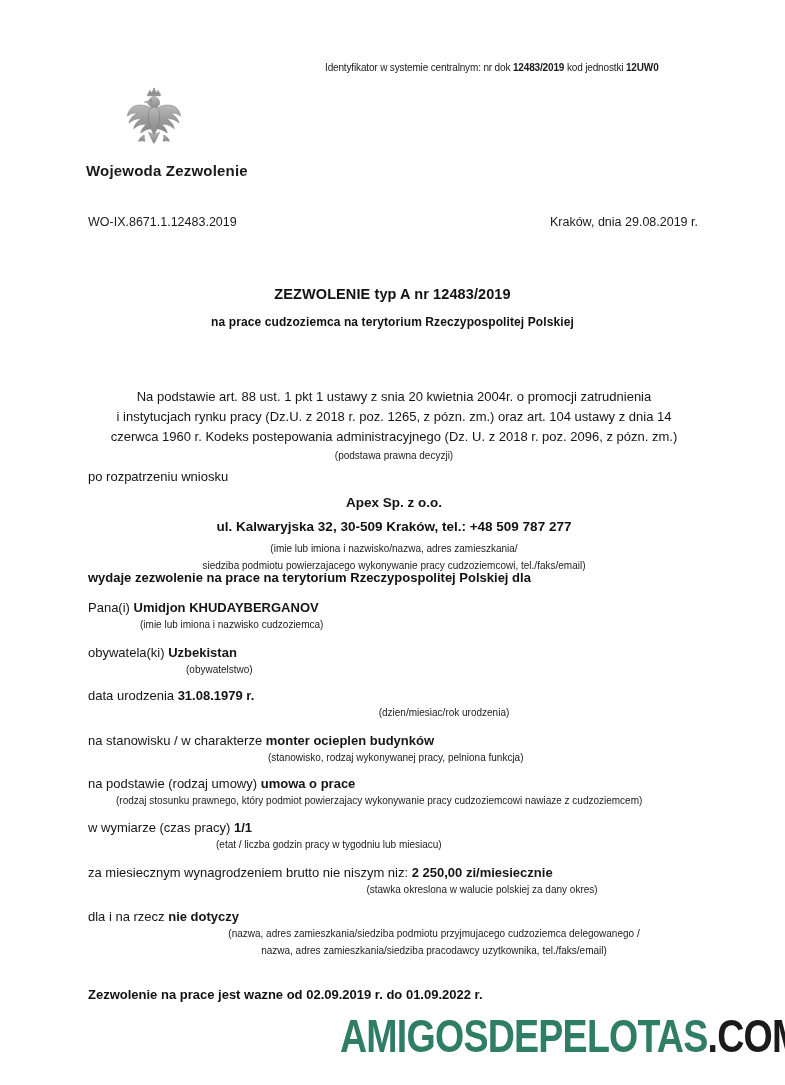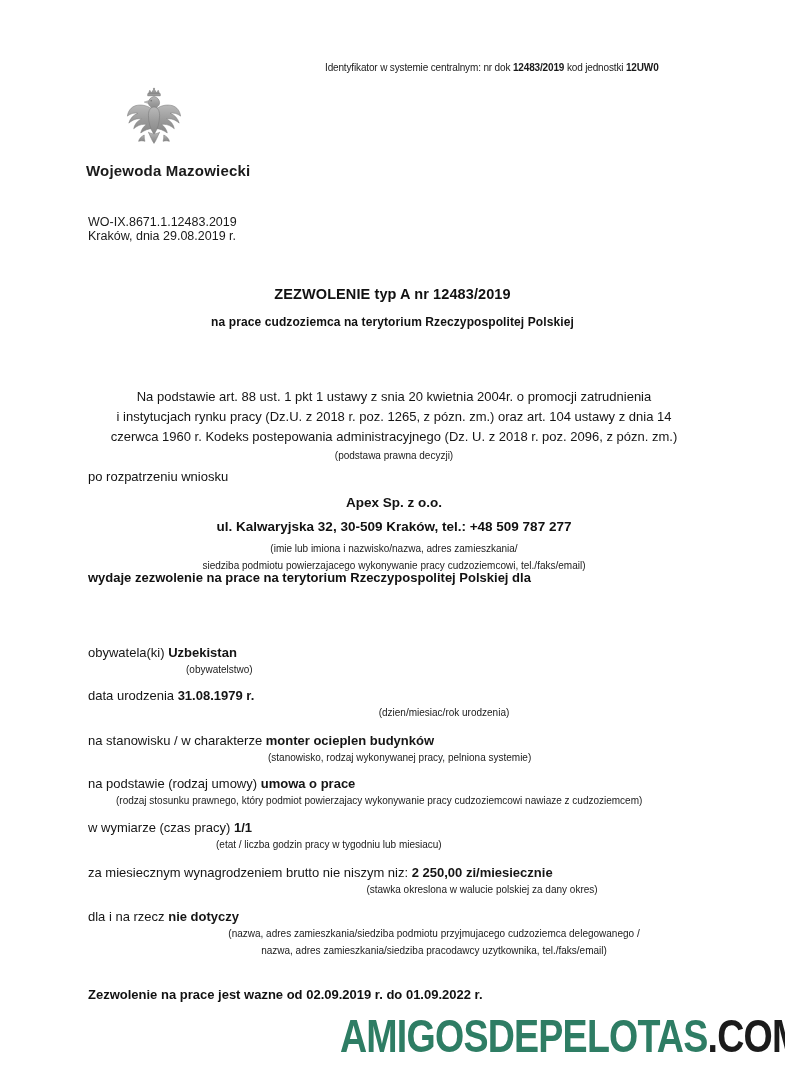--- a/index.html
+++ b/index.html
@@ -62,21 +62,20 @@
   .refrow {
     position: absolute;
     top: 215px;
     left: 88px;
     width: 610px;
     display: flex;
     justify-content: space-between;
     align-items: baseline;
     font-size: 12.5px;
     color: #1a1a1a;
-    flex-direction: column;
   }
   .refrow .place-date { white-space: nowrap; }
 
   
   .doc-title {
     position: absolute;
     top: 286px;
     left: 0;
     width: 785px;
     text-align: center;
@@ -244,21 +243,21 @@
       <path d="M46 32 c-6 -4 -14 -6 -22 -4 c-7 2 -11 8 -12 15 c5 -4 10 -5 15 -4 c-6 2 -11 7 -13 14 c6 -5 12 -7 18 -6 c-6 3 -10 8 -11 14 c6 -5 12 -7 18 -6 c-4 3 -7 7 -8 12 c6 -4 11 -6 16 -6 z" fill="url(#gray)" stroke="#7f7f7f" stroke-width="0.8"></path>
       <path d="M54 32 c6 -4 14 -6 22 -4 c7 2 11 8 12 15 c-5 -4 -10 -5 -15 -4 c6 2 11 7 13 14 c-6 -5 -12 -7 -18 -6 c6 3 10 8 11 14 c-6 -5 -12 -7 -18 -6 c4 3 7 7 8 12 c-6 -4 -11 -6 -16 -6 z" fill="url(#gray)" stroke="#7f7f7f" stroke-width="0.8"></path>
 
       <path d="M50 30 c-5 0 -8 5 -8 12 c0 10 3 20 8 27 c5 -7 8 -17 8 -27 c0 -7 -3 -12 -8 -12 z" fill="url(#gray)" stroke="#7a7a7a" stroke-width="0.8"></path>
 
       <path d="M42 66 c3 6 5 12 8 16 c3 -4 5 -10 8 -16 c-5 3 -11 3 -16 0 z" fill="url(#gray)" stroke="#7a7a7a" stroke-width="0.8"></path>
 
       <path d="M36 70 c-4 2 -7 5 -8 9 c3 -1 6 -1 9 0 c-1 -3 -1 -6 -1 -9 z" fill="url(#gray)" stroke="#7a7a7a" stroke-width="0.8"></path>
       <path d="M64 70 c4 2 7 5 8 9 c-3 -1 -6 -1 -9 0 c1 -3 1 -6 1 -9 z" fill="url(#gray)" stroke="#7a7a7a" stroke-width="0.8"></path>
     </svg>
-    <div class="office-name">Wojewoda Mazowiecki</div>
+    <div class="office-name">Wojewoda Zezwolenie</div>
   </div>
 
   <div class="refrow">
     <span>WO-IX.8671.1.12483.2019</span>
     <span class="place-date">Kraków, dnia 29.08.2019 r.</span>
   </div>
 
   <div class="doc-title">ZEZWOLENIE typ A nr 12483/2019</div>
   <div class="doc-subtitle">na prace cudzoziemca na terytorium Rzeczypospolitej Polskiej</div>
 
@@ -273,34 +272,38 @@
 
   <div class="employer">
     <div class="emp-name">Apex Sp. z o.o.</div>
     <div class="emp-addr">ul. Kalwaryjska 32, 30-509 Kraków, tel.: +48 509 787 277</div>
     <div class="caption">(imie lub imiona i nazwisko/nazwa, adres zamieszkania/</div>
     <div class="caption">siedziba podmiotu powierzajacego wykonywanie pracy cudzoziemcowi, tel./faks/email)</div>
   </div>
 
   <div class="grant-line">wydaje zezwolenie na prace na terytorium Rzeczypospolitej Polskiej dla</div>
 
+  <div class="field f-name">
+    <span>Pana(i) </span><span class="fv">Umidjon KHUDAYBERGANOV</span>
+    <div class="fcap cap-i1">(imie lub imiona i nazwisko cudzoziemca)</div>
+  </div>
 
   <div class="field f-citizen">
     <span>obywatela(ki) </span><span class="fv">Uzbekistan</span>
     <div class="fcap cap-i2">(obywatelstwo)</div>
   </div>
 
   <div class="field f-birth">
     <span>data urodzenia </span><span class="fv">31.08.1979 r.</span>
     <div class="fcap cap-i3">(dzien/miesiac/rok urodzenia)</div>
   </div>
 
   <div class="field f-position">
     <span>na stanowisku / w charakterze </span><span class="fv">monter ocieplen budynków</span>
-    <div class="fcap cap-i4">(stanowisko, rodzaj wykonywanej pracy, pelniona systemie)</div>
+    <div class="fcap cap-i4">(stanowisko, rodzaj wykonywanej pracy, pelniona funkcja)</div>
   </div>
 
   <div class="field f-contract">
     <span>na podstawie (rodzaj umowy) </span><span class="fv">umowa o prace</span>
     <div class="fcap cap-i5">(rodzaj stosunku prawnego, który podmiot powierzajacy wykonywanie pracy cudzoziemcowi nawiaze z cudzoziemcem)</div>
   </div>
 
   <div class="field f-hours">
     <span>w wymiarze (czas pracy) </span><span class="fv">1/1</span>
     <div class="fcap cap-i6">(etat / liczba godzin pracy w tygodniu lub miesiacu)</div>

